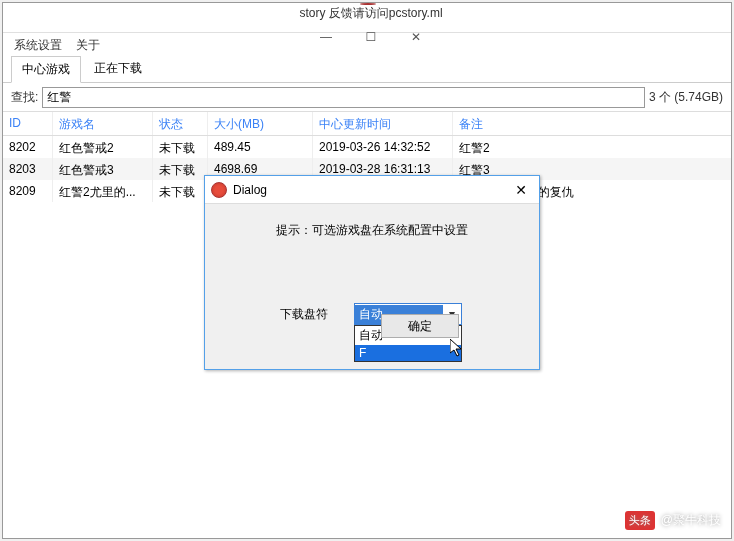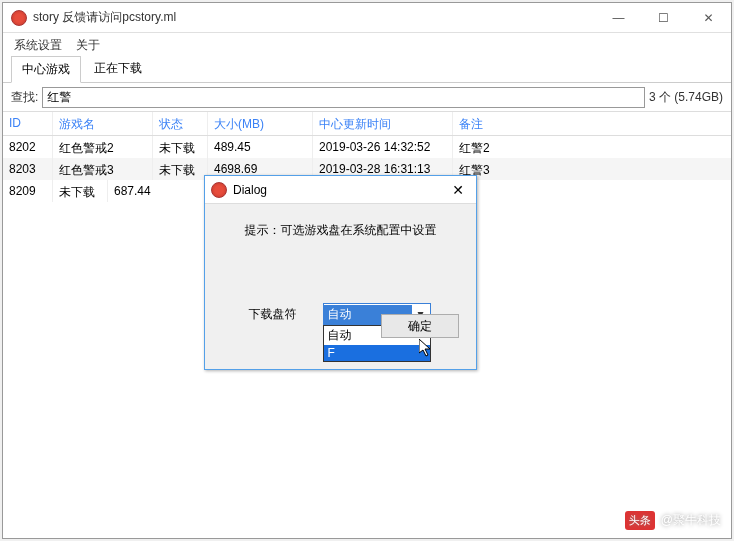--- a/index.html
+++ b/index.html
@@ -1,18 +1,18 @@
 <!DOCTYPE html>
 <html><head>
   <meta charset="utf-8">
   <style>
     * { margin: 0; padding: 0; box-sizing: border-box; font-family: "Microsoft YaHei", sans-serif; font-size: 12px; }
     body { width: 734px; height: 541px; background: #f0f0f0; position: relative; overflow: hidden; }
     .window { position: absolute; left: 2px; top: 2px; width: 730px; height: 537px; background: #fff; border: 1px solid #999; }
-    .titlebar { height: 30px; background: #fff; display: flex; align-items: center; padding-left: 8px; border-bottom: 1px solid #e0e0e0; }
+    .titlebar { height: 30px; background: #fff; display: flex; align-items: center; padding-left: 8px; border-bottom: 1px solid #e0e0e0; flex-direction: column; }
     .titlebar .app-icon { width: 16px; height: 16px; border-radius: 50%; background: radial-gradient(circle, #e74c3c 40%, #c0392b); margin-right: 6px; border: 1px solid #a33; }
     .titlebar .title { flex: 1; color: #333; }
     .titlebar .win-btns { display: flex; }
     .titlebar .win-btn { width: 45px; height: 30px; display: flex; align-items: center; justify-content: center; color: #555; cursor: pointer; }
     .menubar { height: 24px; display: flex; align-items: center; padding-left: 11px; gap: 14px; background: #fff; }
     .menubar span { color: #333; cursor: pointer; }
     .tabbar { height: 26px; display: flex; align-items: flex-end; padding-left: 8px; background: #fff; border-bottom: 1px solid #ccc; }
     .tab { padding: 4px 10px; border: 1px solid transparent; margin-right: 2px; cursor: pointer; background: #fff; }
     .tab.active { border: 1px solid #ccc; border-bottom: 1px solid #fff; position: relative; top: 1px; background: #fff; }
     .searchbar { height: 28px; display: flex; align-items: center; padding: 3px 8px; gap: 4px; }
@@ -27,21 +27,21 @@
     .col-name { width: 100px; }
     .col-status { width: 55px; }
     .col-size { width: 105px; }
     .col-time { width: 140px; }
     .col-note { flex: 1; border-right: none; }
     .tbody .tr { display: flex; height: 22px; }
     .tbody .tr:nth-child(even) .td { background: #f5f5f5; }
     .watermark { position: absolute; right: 10px; bottom: 8px; color: #fff; font-size: 14px; text-shadow: 0 0 4px #888; display: flex; align-items: center; gap: 6px; text-align: right; }
     .watermark .logo { background: #d33; color: #fff; border-radius: 3px; padding: 2px 4px; font-size: 11px; }
     
-    .dialog { position: absolute; left: 204px; top: 175px; width: 273px; height: 195px; background: #f0f0f0; border: 1px solid #54a0e8; box-shadow: 1px 1px 3px rgba(0,0,0,0.3); }
+    .dialog { position: absolute; left: 204px; top: 175px; width: 336px; height: 195px; background: #f0f0f0; border: 1px solid #54a0e8; box-shadow: 1px 1px 3px rgba(0,0,0,0.3); }
     .dialog .dtitle { height: 28px; background: #fff; display: flex; align-items: center; padding-left: 6px; border-bottom: 1px solid #ddd; }
     .dialog .app-icon { width: 16px; height: 16px; border-radius: 50%; background: radial-gradient(circle, #e74c3c 40%, #c0392b); margin-right: 6px; border: 1px solid #a33; }
     .dialog .dt-text { flex: 1; }
     .dialog .dclose { width: 36px; text-align: center; cursor: pointer; font-size: 14px; }
     .dialog .tip { text-align: center; padding: 18px 0 16px 0; }
     .dialog .field { display: flex; align-items: flex-start; justify-content: center; gap: 26px; position: relative; margin-top: 48px; }
     .dialog .flabel { padding-top: 3px; }
     .dialog .combo-wrap { position: relative; width: 110px; }
     .dialog .combo { width: 108px; height: 22px; border: 1px solid #3a80d8; background: #fff; display: flex; align-items: center; }
     .dialog .combo .sel { flex: 1; background: #3a80d8; color: #fff; padding: 1px 4px; }
@@ -103,20 +103,21 @@
         <div class="tr">
           <div class="td col-id">8203</div>
           <div class="td col-name">红色警戒3</div>
           <div class="td col-status">未下载</div>
           <div class="td col-size">4698.69</div>
           <div class="td col-time">2019-03-28 16:31:13</div>
           <div class="td col-note">红警3</div>
         </div>
         <div class="tr">
           <div class="td col-id">8209</div>
+          <div class="td col-name">红警2尤里的...</div>
           <div class="td col-status">未下载</div>
           <div class="td col-size">687.44</div>
           <div class="td col-time">2019-03-28 16:30:01</div>
           <div class="td col-note">红色警戒2尤里的复仇</div>
         </div>
       </div>
   </div>
 
   <div class="watermark">
     <span class="logo">头条</span>

